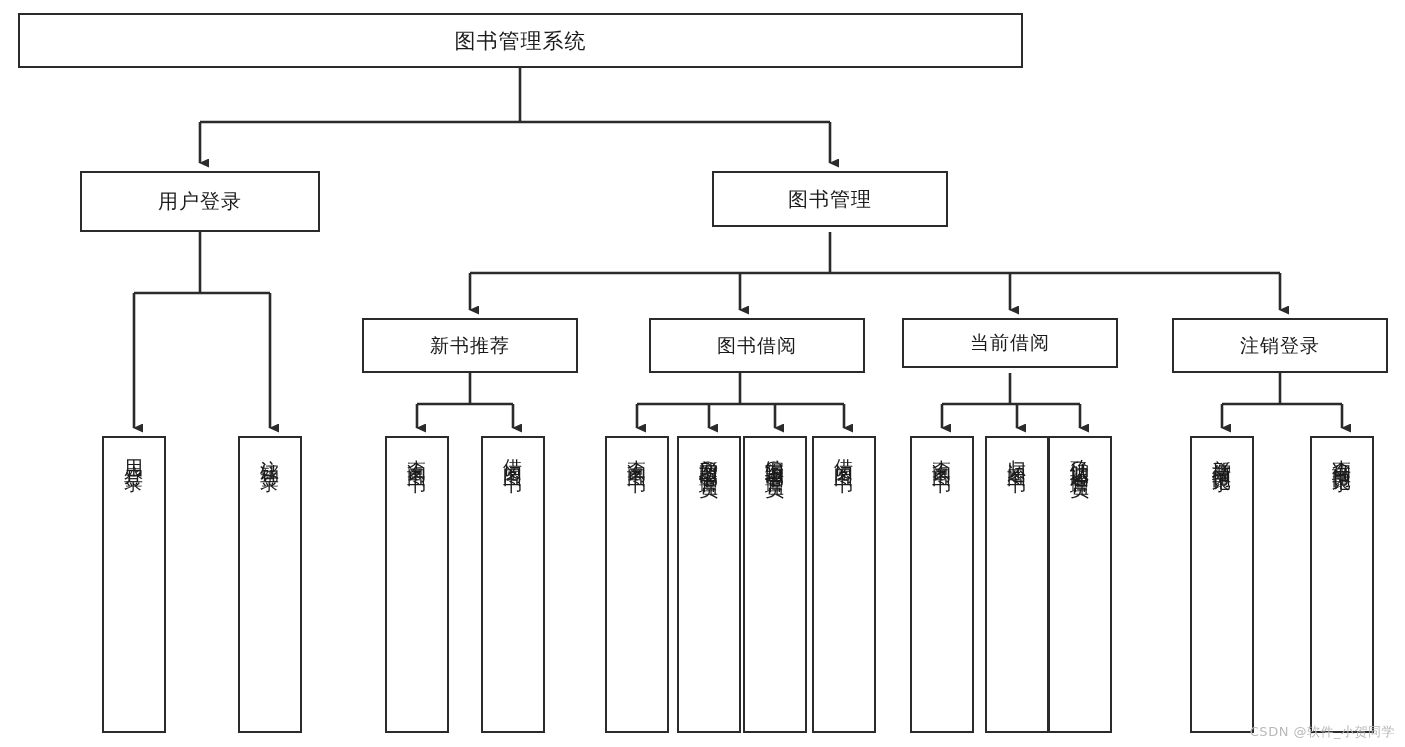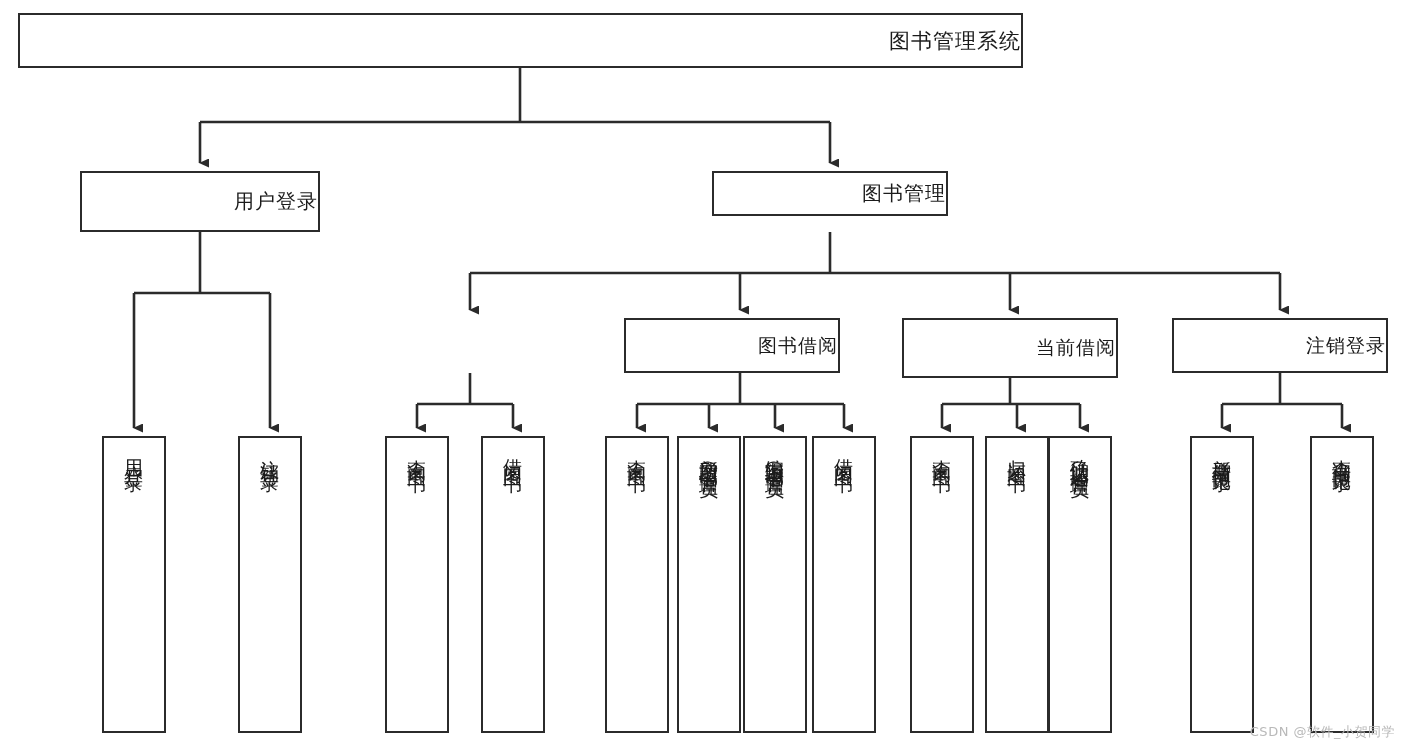--- a/index.html
+++ b/index.html
@@ -26,21 +26,21 @@
     height: 747px;
     pointer-events: none;
   }
   .node {
     position: absolute;
     box-sizing: border-box;
     background: #ffffff;
     border: 2px solid #2b2b2b;
     display: flex;
     align-items: center;
-    justify-content: flex-end;
+    justify-content: center;
     color: #1b1b1b;
   }
   .node.root {
     font-size: 21px;
     letter-spacing: 1px;
   }
   .node.level2 {
     font-size: 20px;
     letter-spacing: 1px;
   }
@@ -131,28 +131,31 @@
     </g>
   </svg>
 
   <div class="node root" style="left: 18px; top: 13px; width: 1005px; height: 55px; border-color: rgb(43, 43, 43); background: rgb(255, 255, 255); color: rgb(27, 27, 27);">
     <span>图书管理系统</span>
   </div>
 
   <div class="node level2" style="left: 80px; top: 171px; width: 240px; height: 61px; border-color: rgb(43, 43, 43); background: rgb(255, 255, 255); color: rgb(27, 27, 27);">
     <span>用户登录</span>
   </div>
-  <div class="node level2" style="left: 712px; top: 171px; width: 236px; height: 45px; border-color: rgb(43, 43, 43); background: rgb(255, 255, 255); color: rgb(27, 27, 27);">
+  <div class="node level2" style="left: 712px; top: 171px; width: 236px; height: 56px; border-color: rgb(43, 43, 43); background: rgb(255, 255, 255); color: rgb(27, 27, 27);">
     <span>图书管理</span>
   </div>
 
-  <div class="node level3" style="left: 624px; top: 318px; width: 216px; height: 55px; border-color: rgb(43, 43, 43); background: rgb(255, 255, 255); color: rgb(27, 27, 27);">
+  <div class="node level3" style="left: 362px; top: 318px; width: 216px; height: 55px; border-color: rgb(43, 43, 43); background: rgb(255, 255, 255); color: rgb(27, 27, 27);">
+    <span>新书推荐</span>
+  </div>
+  <div class="node level3" style="left: 649px; top: 318px; width: 216px; height: 55px; border-color: rgb(43, 43, 43); background: rgb(255, 255, 255); color: rgb(27, 27, 27);">
     <span>图书借阅</span>
   </div>
-  <div class="node level3" style="left: 902px; top: 318px; width: 216px; height: 60px; border-color: rgb(43, 43, 43); background: rgb(255, 255, 255); color: rgb(27, 27, 27);">
+  <div class="node level3" style="left: 902px; top: 318px; width: 216px; height: 50px; border-color: rgb(43, 43, 43); background: rgb(255, 255, 255); color: rgb(27, 27, 27);">
     <span>当前借阅</span>
   </div>
   <div class="node level3" style="left: 1172px; top: 318px; width: 216px; height: 55px; border-color: rgb(43, 43, 43); background: rgb(255, 255, 255); color: rgb(27, 27, 27);">
     <span>注销登录</span>
   </div>
 
   <div class="node leaf" style="left: 102px; top: 436px; width: 64px; height: 297px; border-color: rgb(43, 43, 43); background: rgb(255, 255, 255); color: rgb(27, 27, 27);">
     <span class="vtext">用户登录</span>
   </div>
   <div class="node leaf" style="left: 238px; top: 436px; width: 64px; height: 297px; border-color: rgb(43, 43, 43); background: rgb(255, 255, 255); color: rgb(27, 27, 27);">

